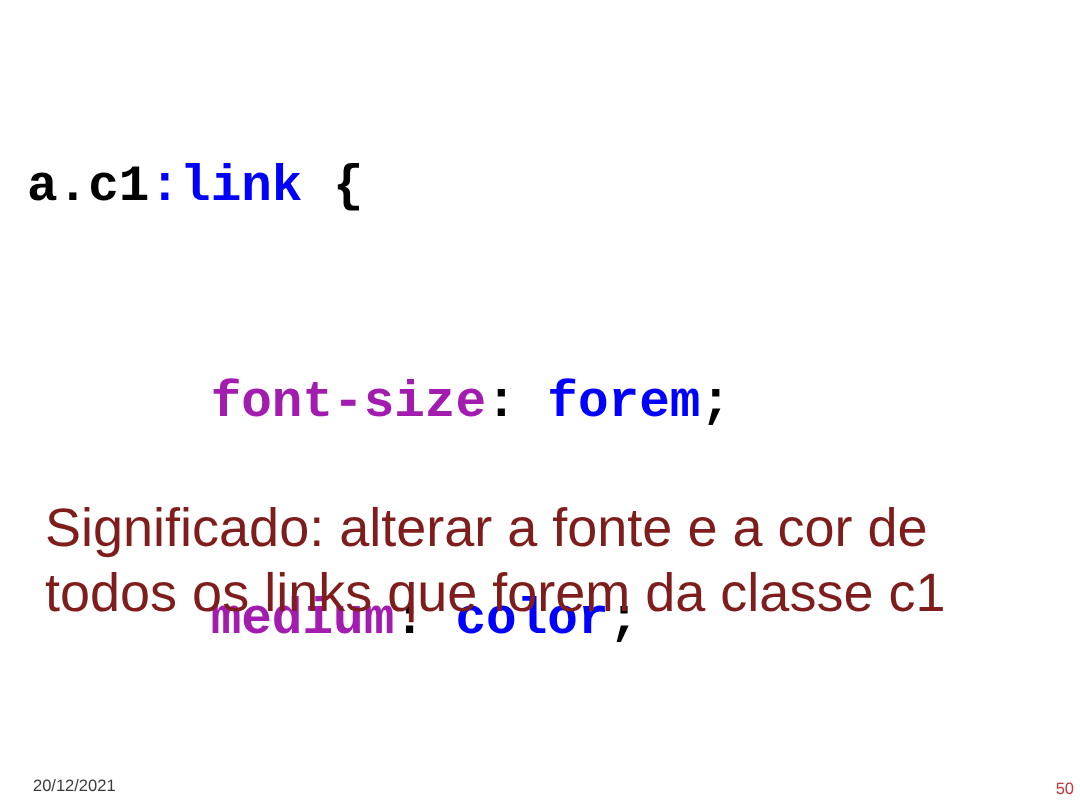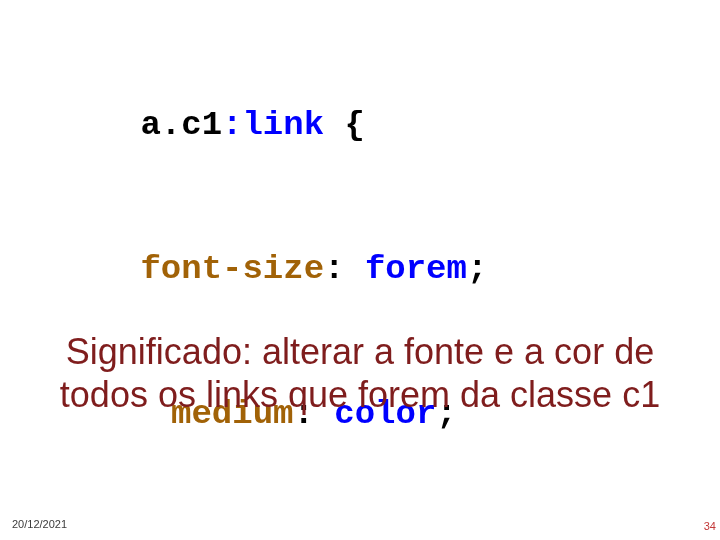--- a/index.html
+++ b/index.html
@@ -9,49 +9,48 @@
     height: 540px;
     background: #ffffff;
     font-family: Verdana, Geneva, sans-serif;
     overflow: hidden;
   }
   .slide {
     position: relative;
     width: 720px;
     height: 540px;
     box-sizing: border-box;
-    text-align: center;
   }
   .code-block {
     position: absolute;
     left: 18px;
     top: 4px;
     font-family: "Courier New", Courier, monospace;
     font-size: 34px;
     line-height: 1.42;
     font-weight: bold;
     color: #000;
     white-space: pre;
     filter: blur(0.25px);
   }
   .code-line { display: block; }
   .blue { color: #0000ff; }
-  .red  { color: #a16207; }
+  .red  { color: #a21caf; }
   .explanation {
     position: absolute;
     left: 30px;
     right: 30px;
     top: 330px;
     font-size: 36px;
     line-height: 1.2;
     color: #7f1d1d;
   }
   .footer-date {
     position: absolute;
-    left: 12px;
+    left: 22px;
     bottom: 10px;
     font-size: 11px;
     color: #3b3b3b;
     font-family: Arial, sans-serif;
   }
   .footer-page {
     position: absolute;
     right: 4px;
     bottom: 8px;
     font-size: 11px;
@@ -67,15 +66,15 @@
   <div class="code-block">
     <span class="code-line"><span>a.c1</span><span class="blue">:link</span><span> {</span></span>
     <span class="code-line"><span>      </span><span class="red">font-size</span><span>: </span><span class="blue">forem</span><span>;</span></span>
     <span class="code-line"><span>      </span><span class="red">medium</span><span>: </span><span class="blue">color</span><span>;</span></span>
     <span class="code-line"><span>}</span></span>
   </div>
 
   <div class="explanation">Significado: alterar a fonte e a cor de todos os links que forem da classe c1</div>
 
   <div class="footer-date">20/12/2021</div>
-  <div class="footer-page">34</div>
+  <div class="footer-page">50</div>
 
 </div>
 
 </body></html>

